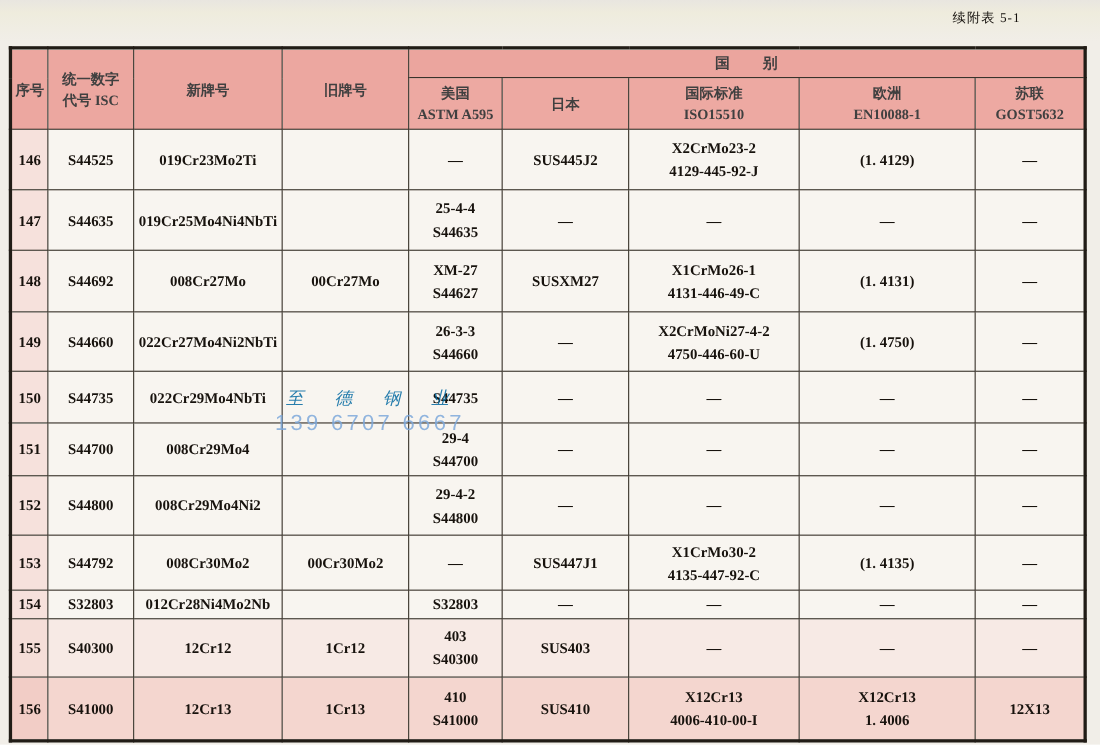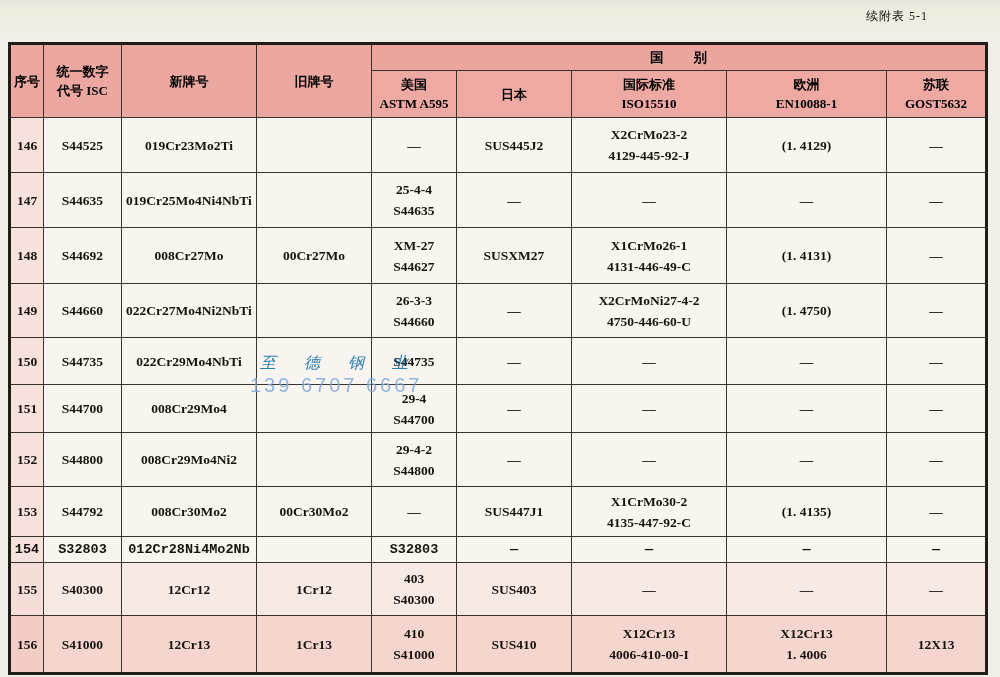--- a/index.html
+++ b/index.html
@@ -22,21 +22,21 @@
     position:absolute;left:8px;top:42px;width:977px;
     border-collapse:collapse;table-layout:fixed;
     border:3px solid #211c16;
   }
   .grades th,.grades td{
     border:1.5px solid #39332b;
     padding:0 2px;overflow:hidden;
     text-align:center;vertical-align:middle;
   }
   .grades thead th{
-    background:#eca7a0;color:#000000;
+    background:#eca7a0;color:#404040;
     font-size:13px;font-weight:bold;
   }
   .grades thead tr.group-row th.group-cell{
     height:25px;background:#eba59e;
     letter-spacing:30px;padding-left:32px;font-size:13.5px;
   }
   .grades thead tr.country-row th{height:46px;background:#eda9a2;}
   .grades thead th .hln{line-height:19px;}
   .grades tbody td{
     background:#f8f5f0;color:#17120d;
@@ -343,21 +343,21 @@
             <div class="ln">X1CrMo30-2</div>
             <div class="ln">4135-447-92-C</div>
           </td>
           <td class="col-europe">
             <div class="ln">(1. 4135)</div>
           </td>
           <td class="col-ussr">
             <div class="ln">—</div>
           </td>
         </tr>
-        <tr style="height: 26px; font-family: Liberation Mono, monospace;">
+        <tr style="height: 26px;">
           <td class="col-no">
             <div class="ln">154</div>
           </td>
           <td class="col-isc">
             <div class="ln">S32803</div>
           </td>
           <td class="col-new">
             <div class="ln">012Cr28Ni4Mo2Nb</div>
           </td>
           <td class="col-old"></td>

